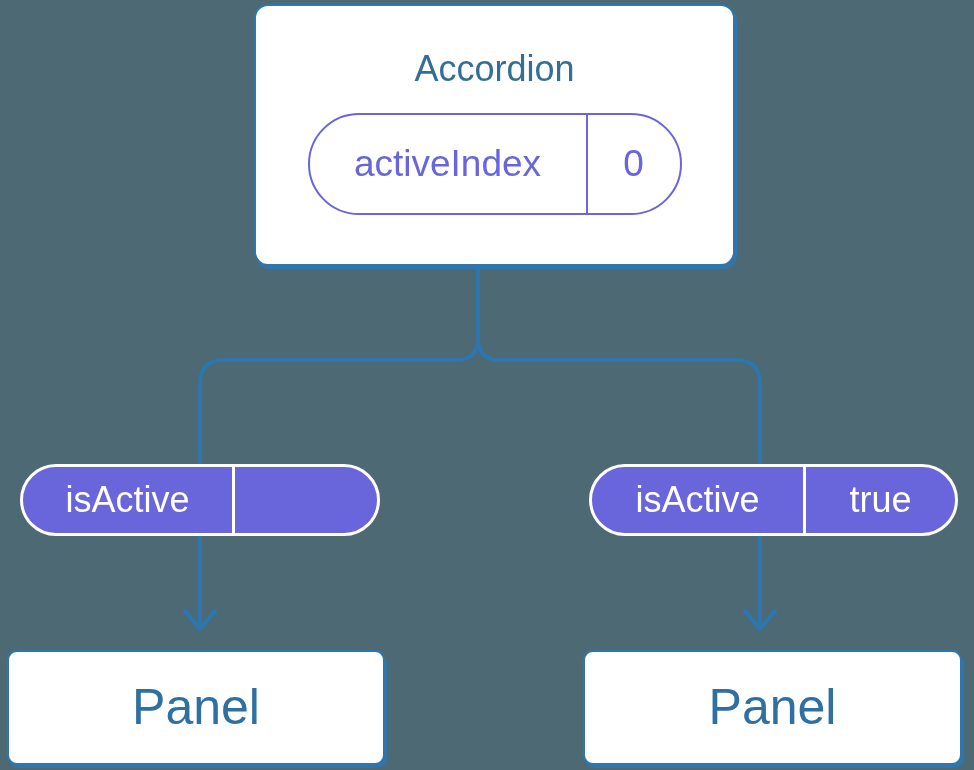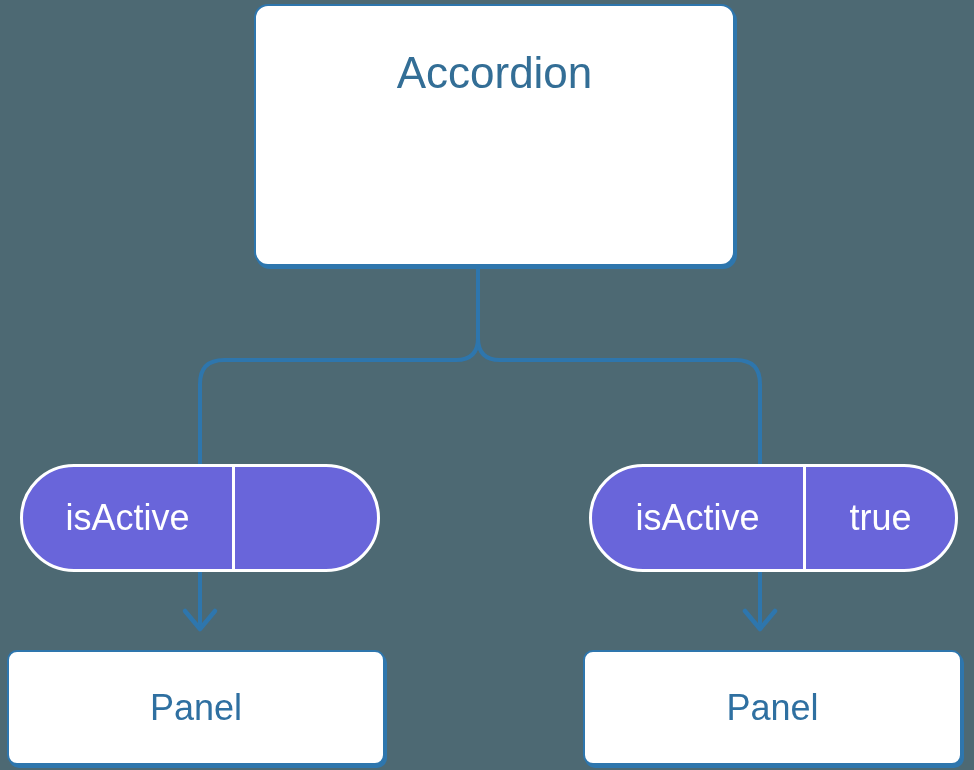--- a/index.html
+++ b/index.html
@@ -36,31 +36,31 @@
   }
   .node-root {
     left: 254px;
     top: 4px;
     width: 481px;
     height: 262px;
     border-radius: 14px;
     padding-top: 42px;
   }
   .node-title {
-    font-size: 44px;
+    font-size: 36px;
     font-weight: 500;
     color: #336e96;
     line-height: 1.15;
   }
   .node-panel {
     border-radius: 10px;
     height: 115px;
     justify-content: center;
   }
-  .node-panel .node-title { color: #2f70a1; font-size: 36px; }
+  .node-panel .node-title { color: #2f70a1; font-size: 50px; }
   .node-panel-left  { left: 7px;   top: 650px; width: 378px; }
   .node-panel-right { left: 583px; top: 650px; width: 379px; }
 
   
   .state-pill {
     margin-top: 24px;
     width: 374px;
     height: 102px;
     border: 2px solid #6965da;
     border-radius: 60px;
@@ -78,21 +78,21 @@
   }
   .state-pill .cell-name {
     width: 278px;
     border-right: 2px solid #6965da;
   }
   .state-pill .cell-value { flex: 1; }
 
   
   .prop-pill {
     position: absolute;
-    height: 108px;
+    height: 72px;
     background: #6965da;
     border: 3px solid #ffffff;
     border-radius: 60px;
     display: flex;
     color: #ffffff;
     font-size: 36px;
     font-weight: 500;
     z-index: 2;
     overflow: hidden;
   }
@@ -116,20 +116,24 @@
 
   <svg class="connectors" width="974" height="770" viewBox="0 0 974 770">
     <path d="M478 262 L478 338 Q478 360 456 360 L224 360 Q200 360 200 384 L200 625" fill="none" stroke="#2e76ad" stroke-width="4" stroke-linecap="round"></path>
     <path d="M478 262 L478 338 Q478 360 500 360 L736 360 Q760 360 760 384 L760 625" fill="none" stroke="#2e76ad" stroke-width="4" stroke-linecap="round"></path>
     <path d="M185 611 L200 629 L215 611" fill="none" stroke="#2e76ad" stroke-width="4.5" stroke-linecap="round" stroke-linejoin="round"></path>
     <path d="M745 611 L760 629 L775 611" fill="none" stroke="#2e76ad" stroke-width="4.5" stroke-linecap="round" stroke-linejoin="round"></path>
   </svg>
 
   <div class="node node-root">
     <div class="node-title">Accordion</div>
+    <div class="state-pill">
+      <div class="cell cell-name">activeIndex</div>
+      <div class="cell cell-value">0</div>
+    </div>
   </div>
 
   <div class="prop-pill prop-pill-left">
     <div class="cell cell-name">isActive</div>
   </div>
 
   <div class="prop-pill prop-pill-right">
     <div class="cell cell-name">isActive</div>
     <div class="cell cell-value">true</div>
   </div>

